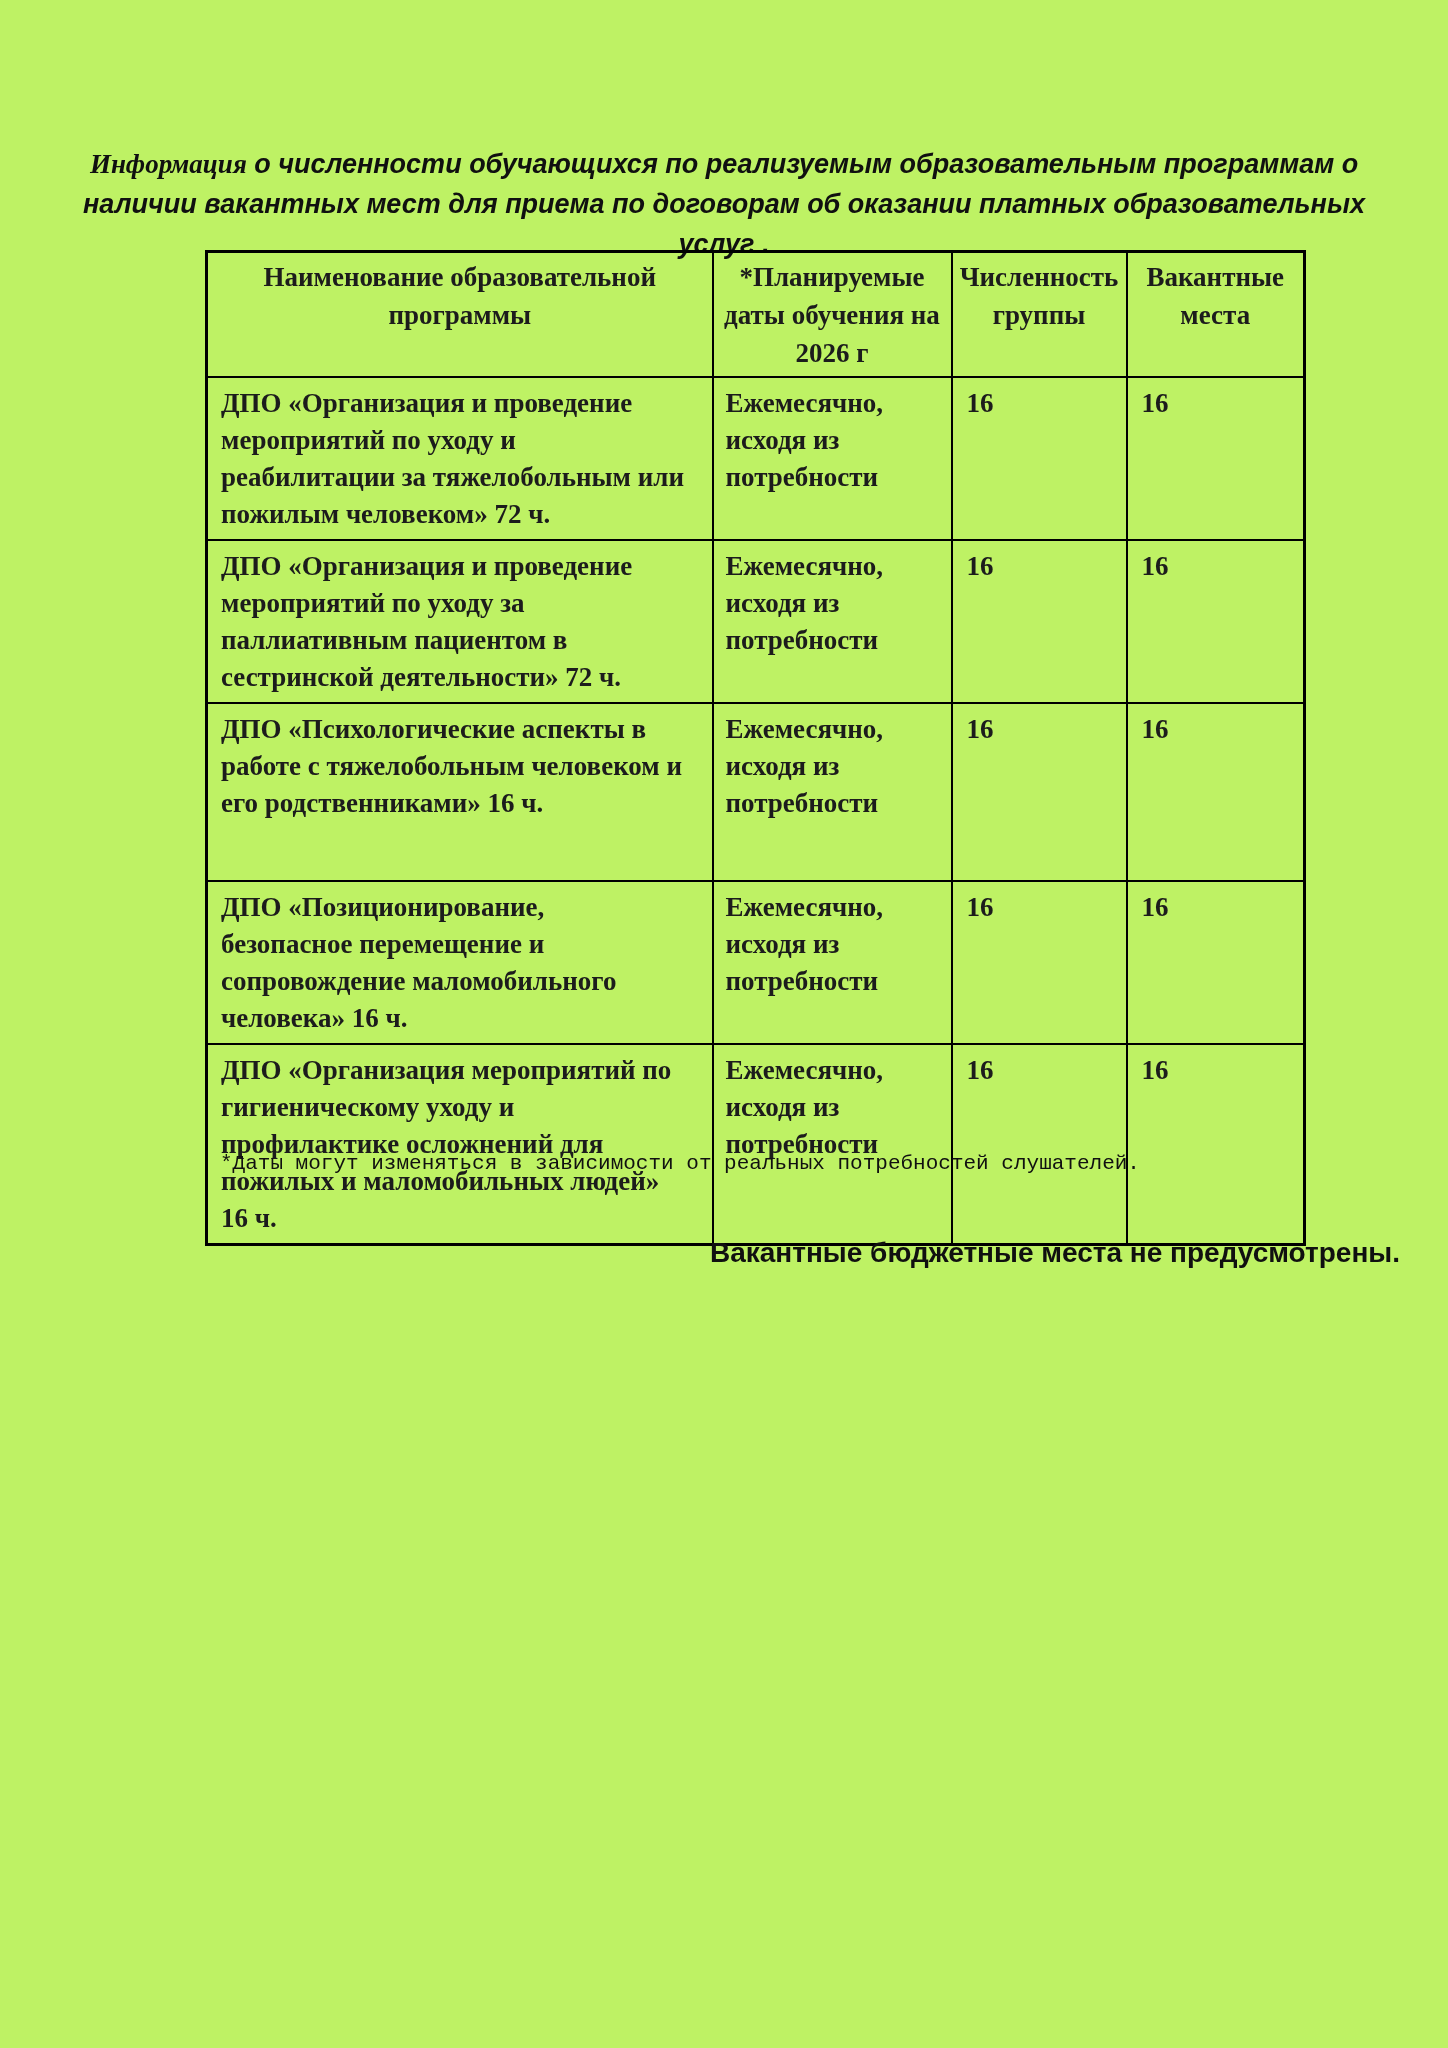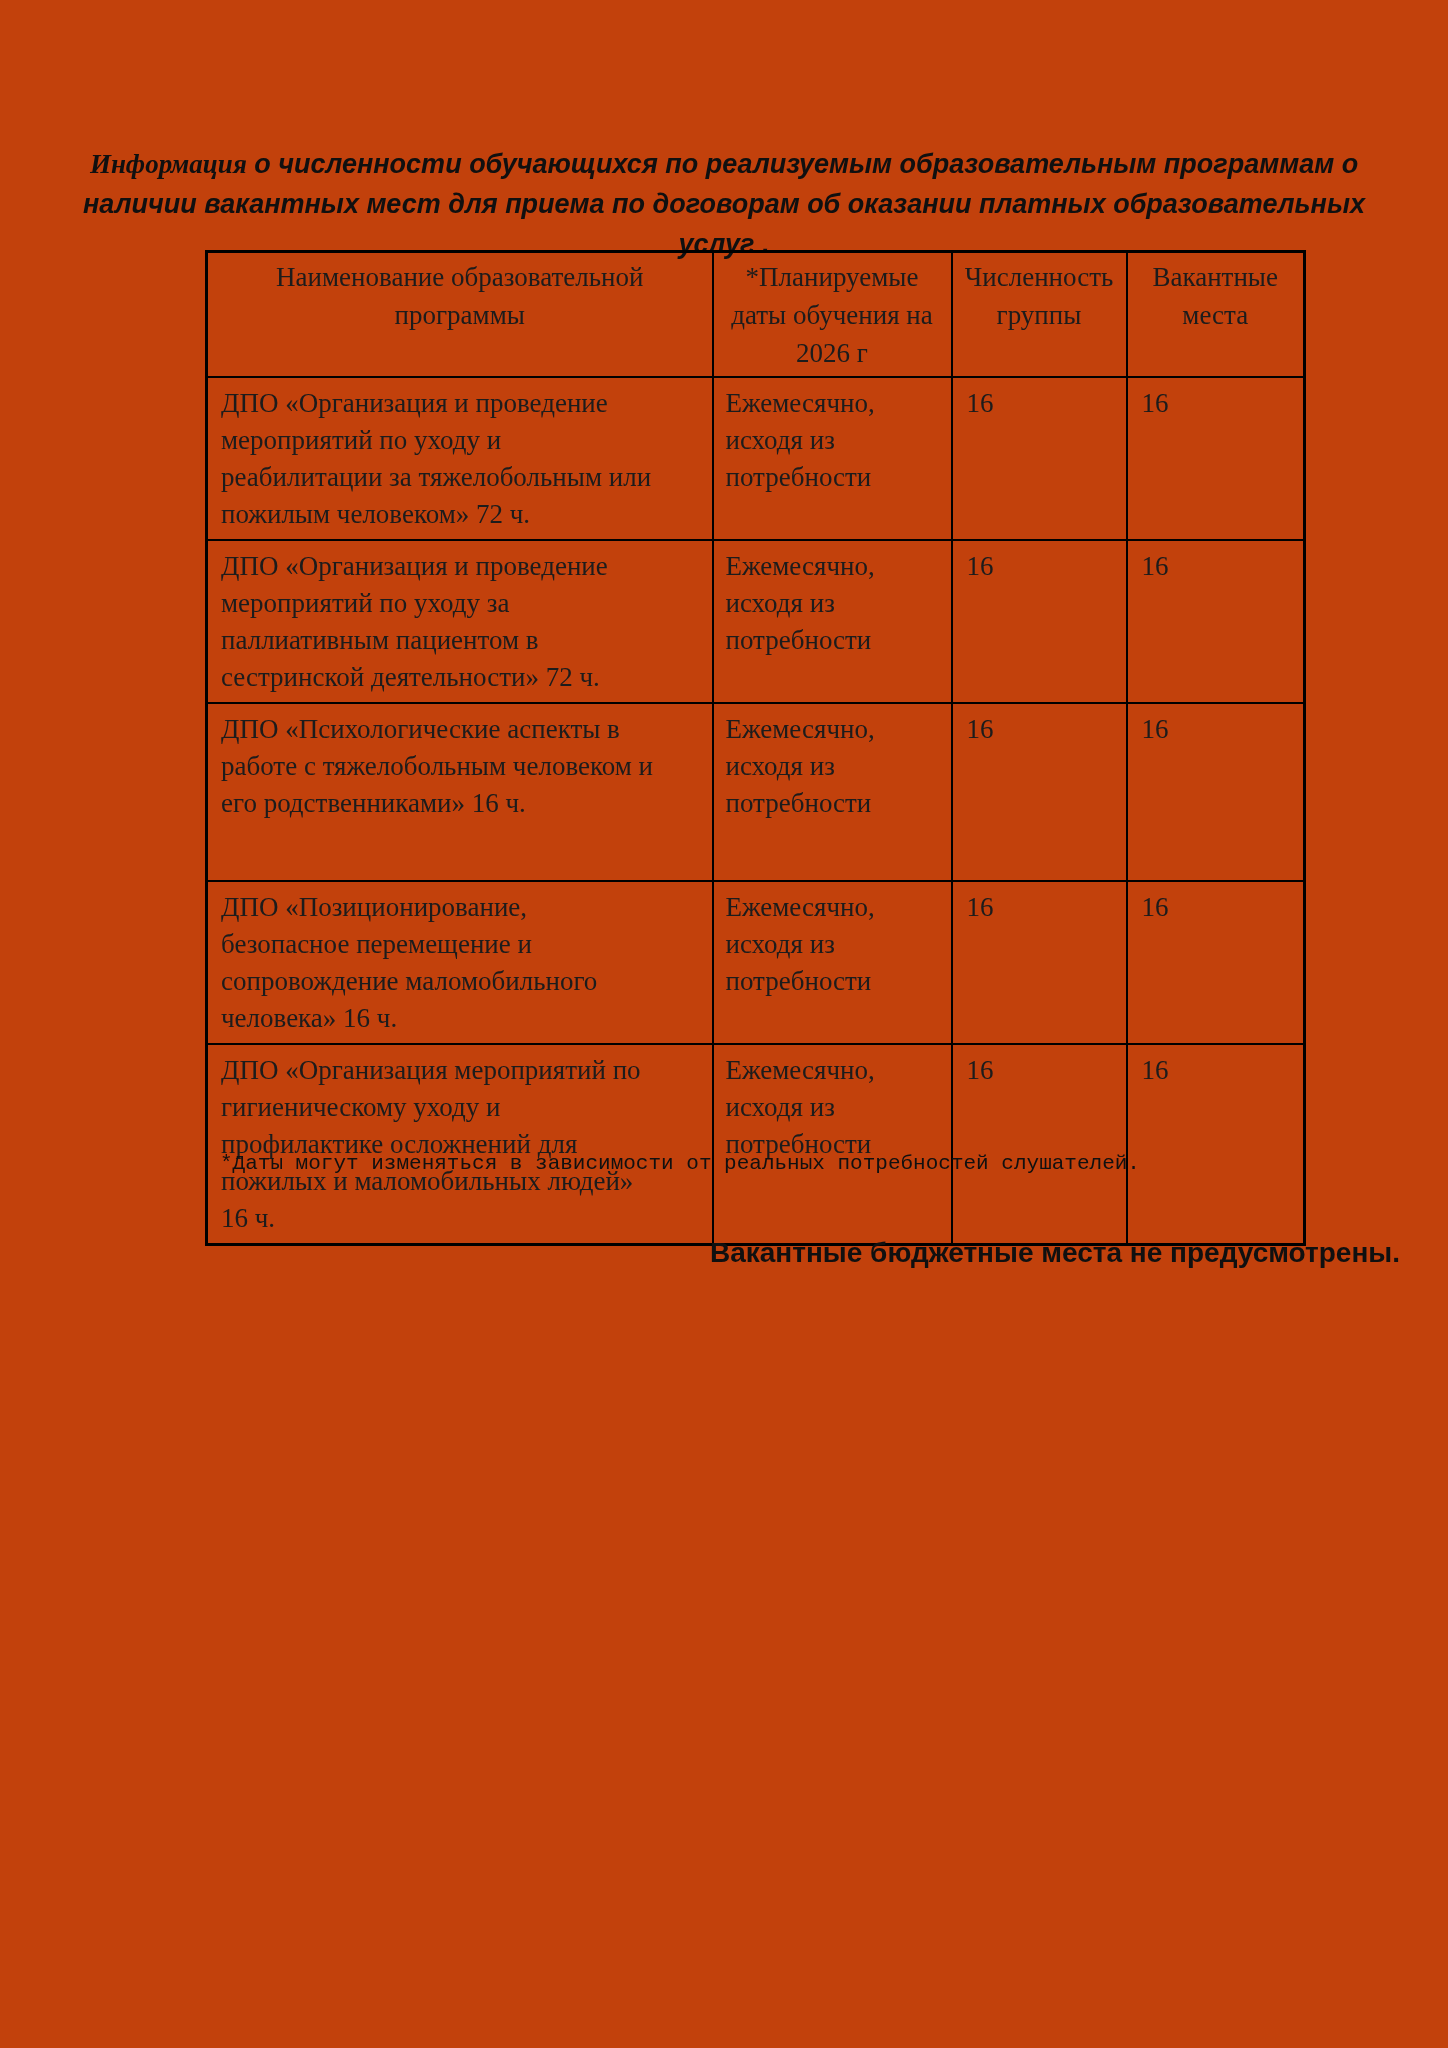--- a/index.html
+++ b/index.html
@@ -1,20 +1,20 @@
 <!DOCTYPE html>
 <html><head>
 <meta charset="utf-8">
 <style>
   html, body { margin: 0; padding: 0; background: #ffffff; }
   .page {
     position: relative;
     width: 1448px;
     height: 2048px;
-    background: #c2410c;
+    background: #bef264;
     color: #151515;
     overflow: hidden;
   }
 
   
   .title {
     position: absolute;
     top: 144px;
     left: 24px;
     width: 1400px;
@@ -41,21 +41,21 @@
     table-layout: fixed;
     font-family: "Liberation Serif", serif;
     font-size: 27px;
     line-height: 37px;
     color: #1c1c1c;
     border: 3px solid #000000;
   }
   .doc-table th, .doc-table td {
     border: 2px solid #000000;
     vertical-align: top;
-    font-weight: normal;
+    font-weight: bold;
     white-space: pre-line;
   }
   .doc-table thead th {
     text-align: center;
     padding: 5px 6px 4px 6px;
     line-height: 38px;
   }
   .cell-program { padding: 7px 13px 6px 13px; text-align: left; }
   .cell-dates   { padding: 7px 6px 6px 12px; text-align: left; }
   .cell-num     { padding: 7px 6px 22px 14px; text-align: left; }

